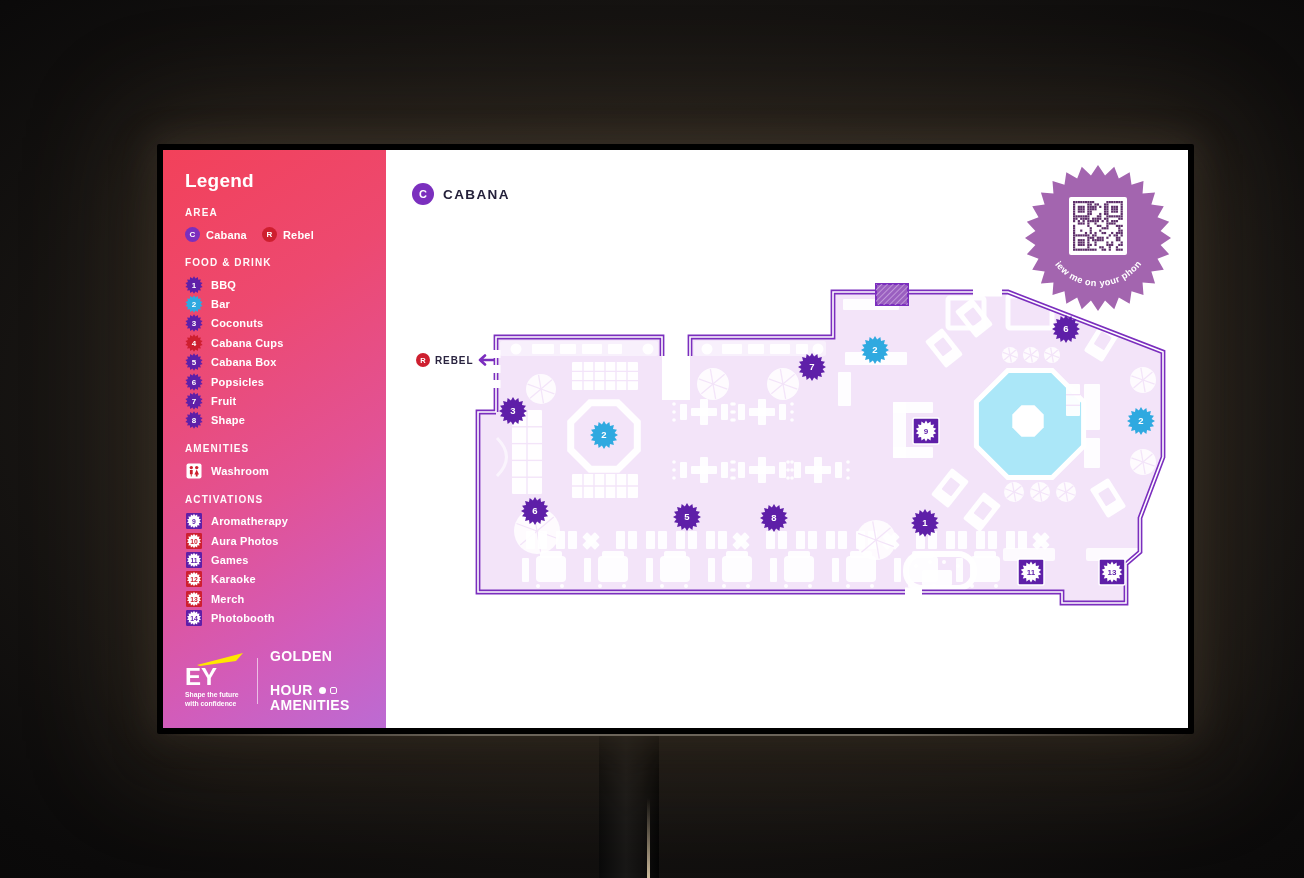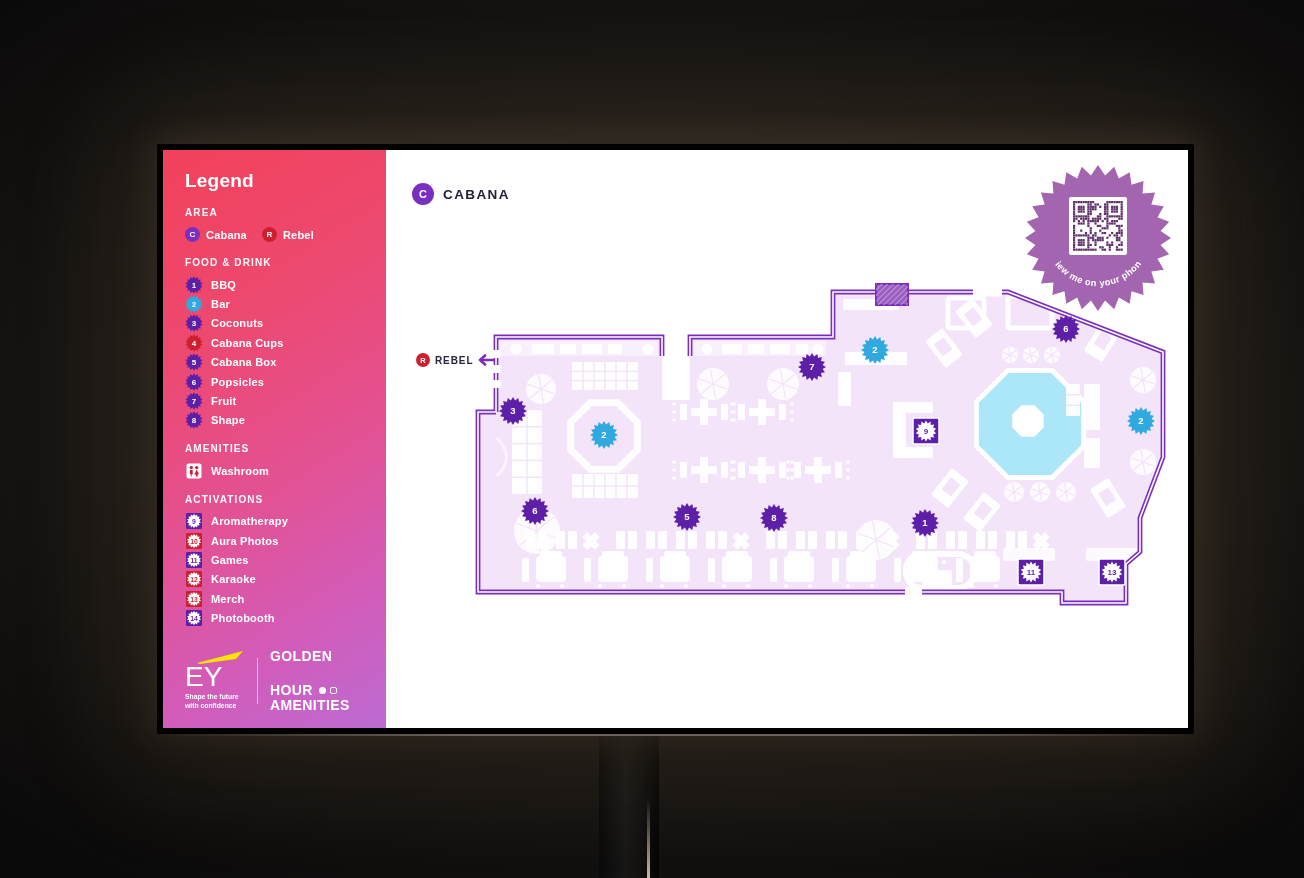--- a/index.html
+++ b/index.html
@@ -30,21 +30,21 @@
   .lg-area-row{display:flex;align-items:center;gap:15px;height:19px;}
   .lg-area-item{display:flex;align-items:center;gap:6px;}
   .circle-badge{display:inline-flex;align-items:center;justify-content:center;width:15px;height:15px;
     border-radius:50%;font-size:8px;font-weight:800;color:#fff;}
   .lg-row svg{flex:0 0 auto;}
 
   
   .footer{position:absolute;left:22px;right:10px;bottom:15px;display:flex;align-items:center;}
   .ey{display:flex;flex-direction:column;}
   .ey .beam{margin-left:12px;margin-bottom:1px;}
-  .ey-word{font-size:28px;font-weight:400;line-height:.85;letter-spacing:0;}
+  .ey-word{font-size:24px;font-weight:700;line-height:.85;letter-spacing:0;}
   .ey-tag{font-size:6.8px;font-weight:600;line-height:1.3;margin-top:4px;}
   .f-div{width:1px;height:46px;background:rgba(255,255,255,.6);margin:0 12px 0 14px;}
   .ghc{font-size:14px;font-weight:800;letter-spacing:.4px;line-height:1.06;}
   .ghc .l2{display:flex;align-items:center;gap:4px;margin-top:20px;}
   .ghc .dot{width:7px;height:7px;border-radius:50%;background:#fff;display:inline-block;margin-left:2px;}
   .ghc .sqr{width:7px;height:7px;border:1.7px solid #fff;border-radius:2px;display:inline-block;}
 
   
   .map-area{position:relative;flex:1;background:#fff;}
   .map-svg{position:absolute;inset:0;width:100%;height:100%;}

